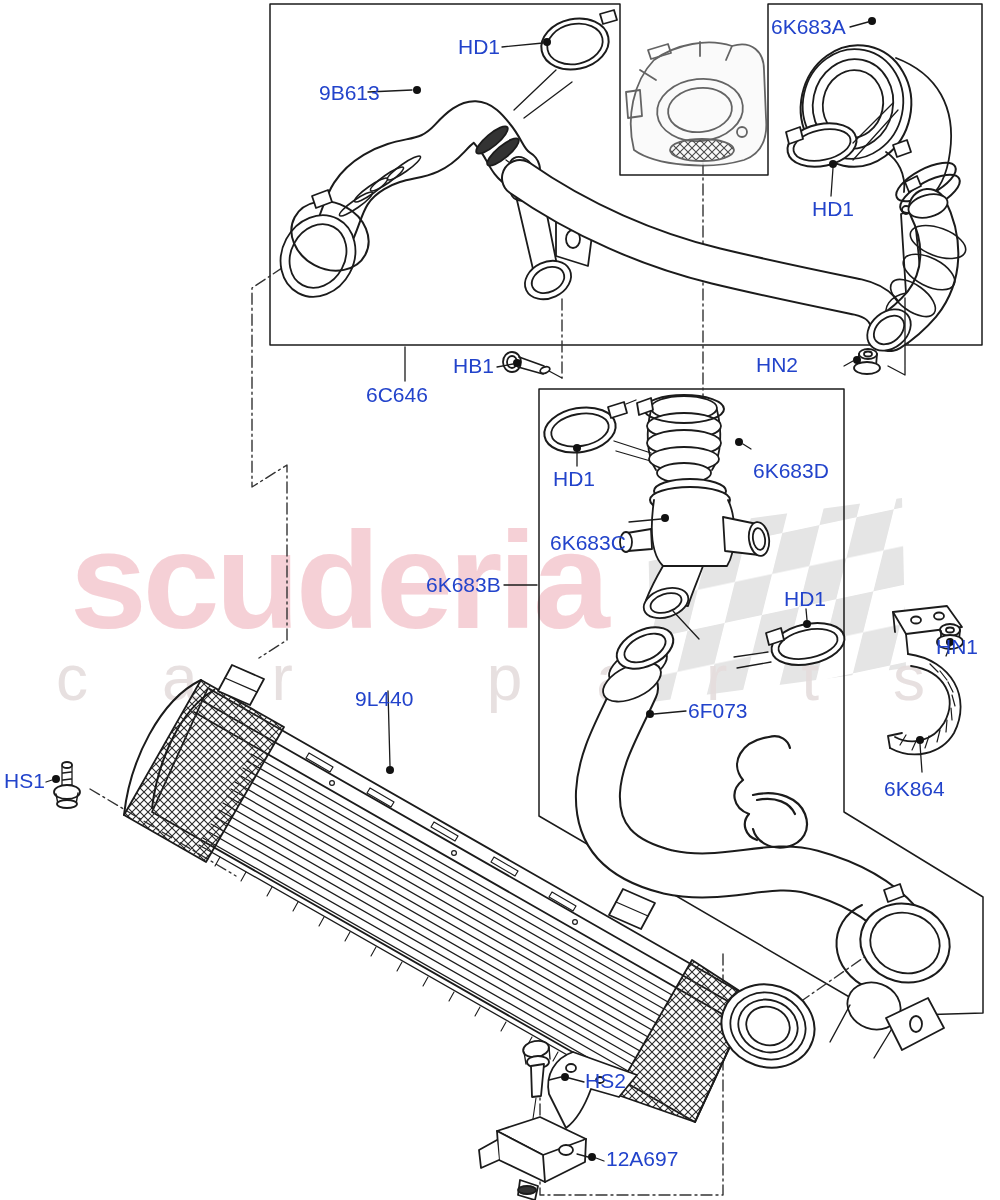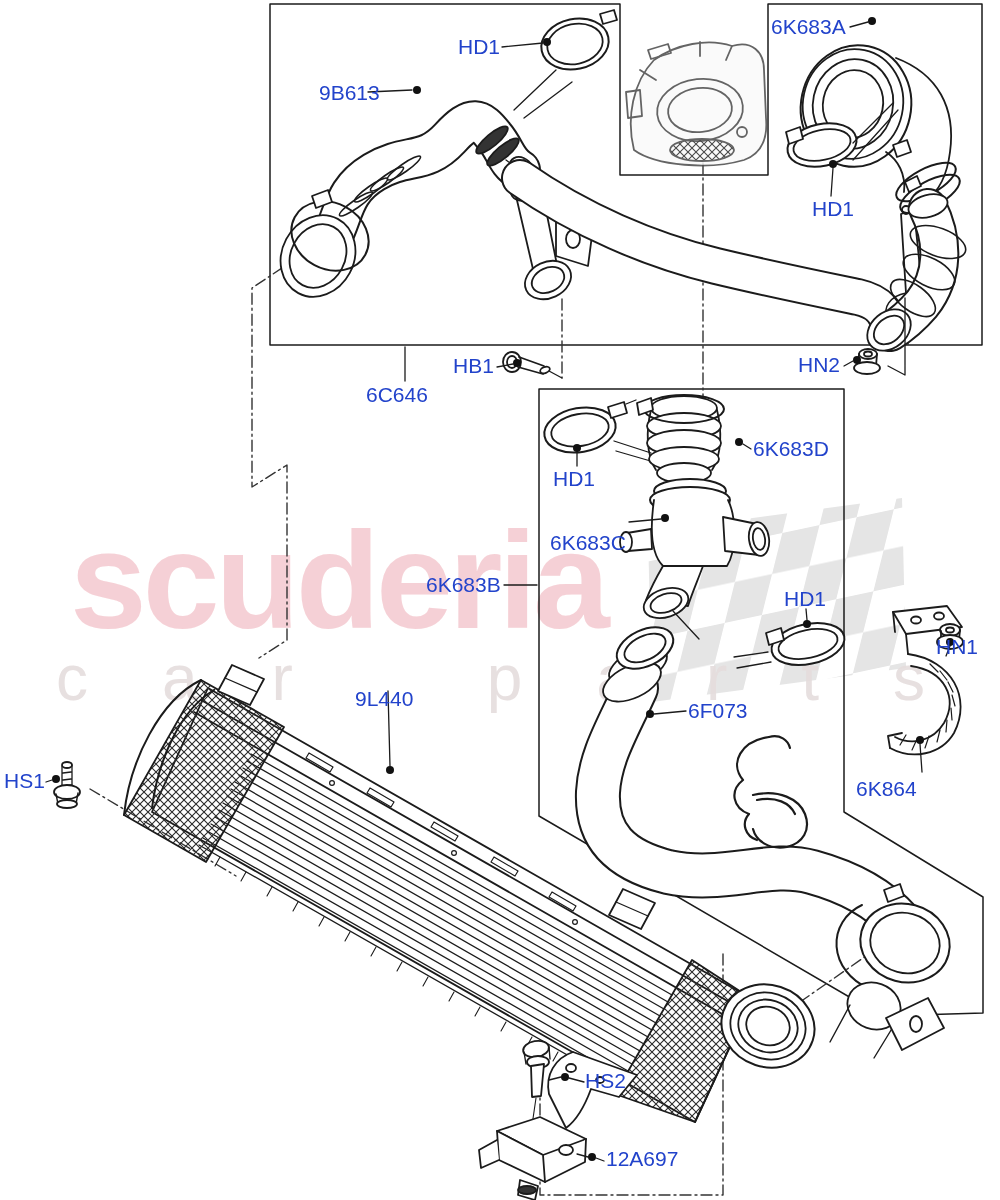--- a/index.html
+++ b/index.html
@@ -366,28 +366,28 @@
           <circle cx="592" cy="1157" r="4"></circle>
       </g>
     </g>
   </svg>
 
   <div class="lbl" style="left:458px;top:36px">HD1</div>
   <div class="lbl" style="left:319px;top:82px">9B613</div>
   <div class="lbl" style="left:771px;top:16px">6K683A</div>
   <div class="lbl" style="left:812px;top:198px">HD1</div>
   <div class="lbl" style="left:453px;top:355px">HB1</div>
-  <div class="lbl" style="left:798px;top:354px">HN2</div>
+  <div class="lbl" style="left:756px;top:354px">HN2</div>
   <div class="lbl" style="left:366px;top:384px">6C646</div>
   <div class="lbl" style="left:553px;top:468px">HD1</div>
-  <div class="lbl" style="left:753px;top:438px">6K683D</div>
+  <div class="lbl" style="left:753px;top:460px">6K683D</div>
   <div class="lbl" style="left:550px;top:532px">6K683C</div>
   <div class="lbl" style="left:426px;top:574px">6K683B</div>
   <div class="lbl" style="left:784px;top:588px">HD1</div>
   <div class="lbl" style="left:936px;top:636px">HN1</div>
   <div class="lbl" style="left:355px;top:688px">9L440</div>
   <div class="lbl" style="left:688px;top:700px">6F073</div>
-  <div class="lbl" style="left:856px;top:778px">6K864</div>
+  <div class="lbl" style="left:884px;top:778px">6K864</div>
   <div class="lbl" style="left:4px;top:770px">HS1</div>
   <div class="lbl" style="left:585px;top:1070px">HS2</div>
   <div class="lbl" style="left:606px;top:1148px">12A697</div>
 
 </div>
 
 </body></html>

